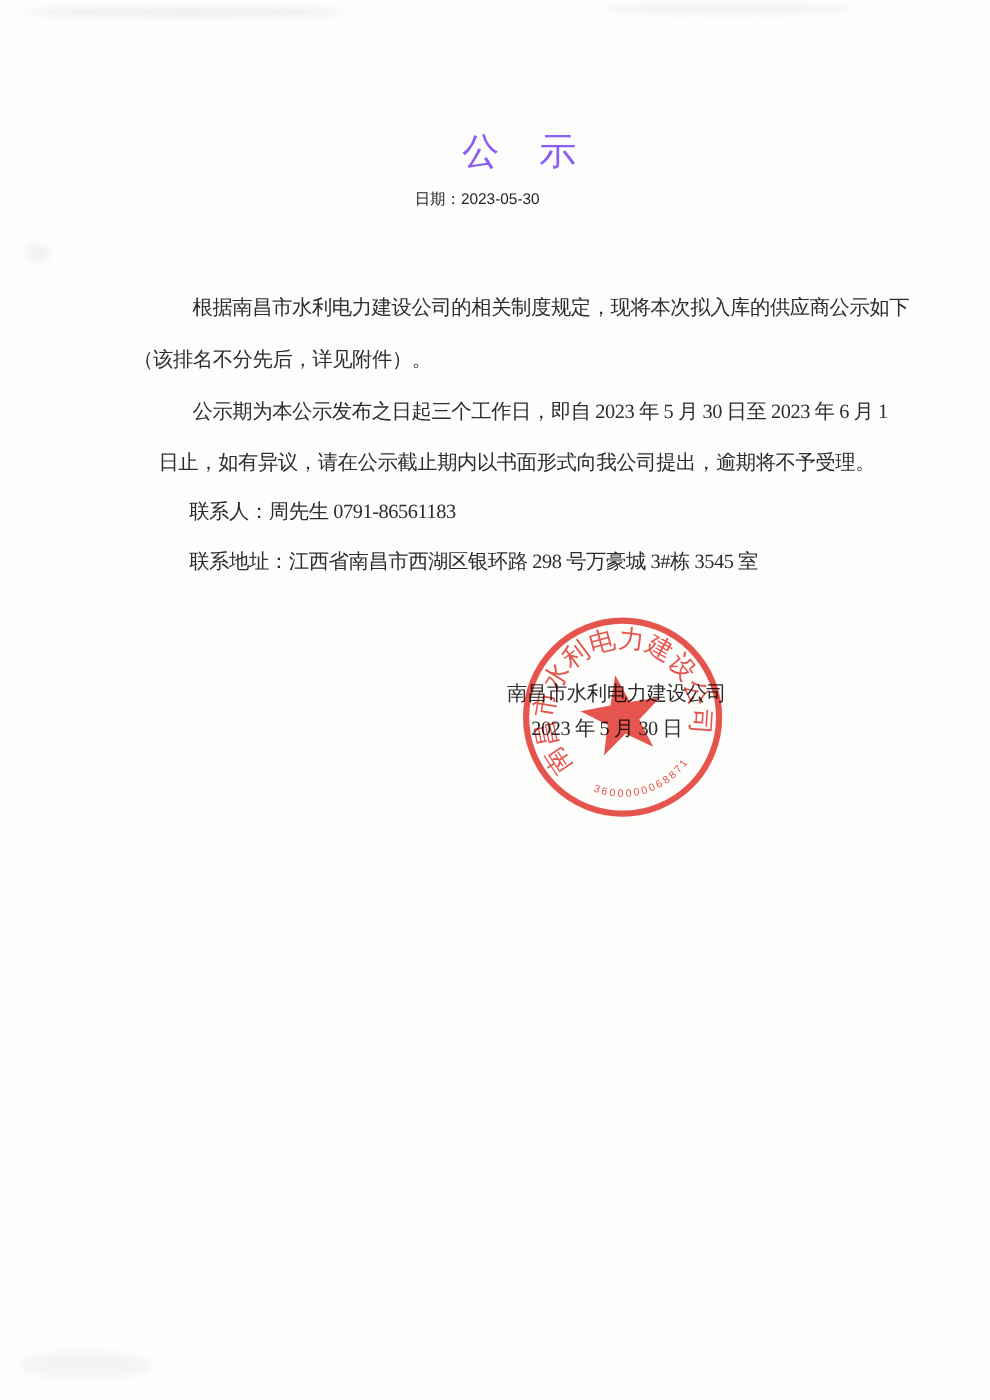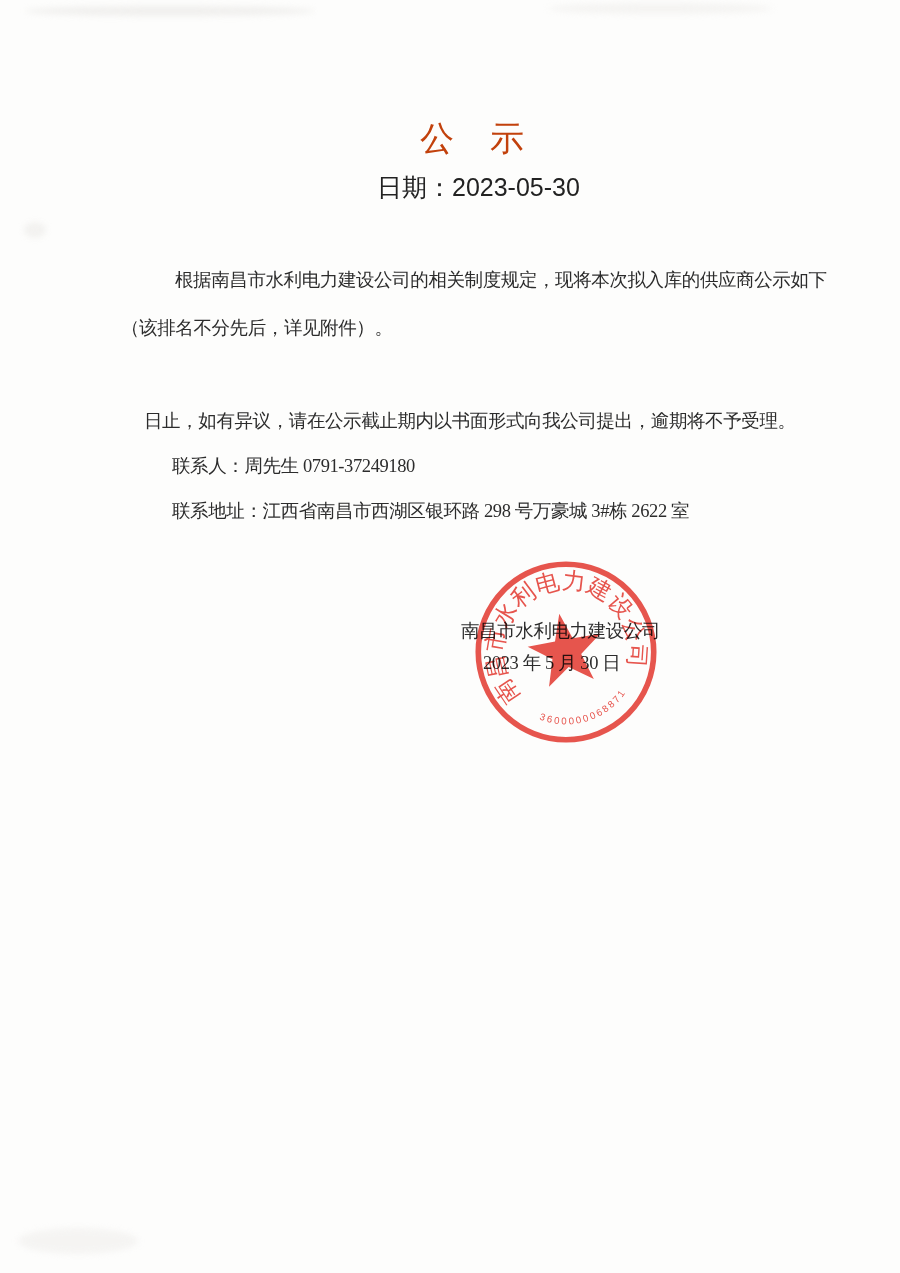--- a/index.html
+++ b/index.html
@@ -8,27 +8,27 @@
     width:900px;height:1273px;
     margin:0 auto;
     background:#fdfdfc;
     overflow:hidden;
     font-family:"Liberation Serif","DejaVu Serif",serif;
     color:#2b2b2b;
   }
   .abs{position:absolute;white-space:nowrap;}
   .doc-title{
     left:420px;top:119px;
-    font-size:34px;color:#c2410c;
+    font-size:34px;color:#8b5cf6;
     letter-spacing:1px;line-height:1.2;
   }
   .doc-date{
     left:377px;top:172px;
     font-family:"Liberation Sans","DejaVu Sans",sans-serif;
-    font-size:25px;color:#222;line-height:1.25;
+    font-size:14px;color:#222;line-height:1.25;
   }
   .body-line{
     font-size:18.5px;letter-spacing:-0.4px;line-height:1.3;color:#2c2c2c;
   }
   .l1{left:175px;top:268px;}
   .l2{left:121px;top:316px;}
   .l3{left:175px;top:363px;}
   .l4{left:144px;top:409px;text-align:right;}
   .l5{left:172px;top:454px;}
   .l6{left:172px;top:499px;}
@@ -53,23 +53,24 @@
   <div class="smudge sm1"></div>
   <div class="smudge sm2"></div>
   <div class="smudge sm3"></div>
   <div class="smudge sm4"></div>
 
   <div class="abs doc-title">公　示</div>
   <div class="abs doc-date">日期：2023-05-30</div>
 
   <div class="abs body-line l1">根据南昌市水利电力建设公司的相关制度规定，现将本次拟入库的供应商公示如下</div>
   <div class="abs body-line l2">（该排名不分先后，详见附件）。</div>
+  <div class="abs body-line l3">公示期为本公示发布之日起三个工作日，即自 2023 年 5 月 30 日至 2023 年 6 月 1</div>
   <div class="abs body-line l4">日止，如有异议，请在公示截止期内以书面形式向我公司提出，逾期将不予受理。</div>
-  <div class="abs body-line l5">联系人：周先生 0791-37249180</div>
-  <div class="abs body-line l6">联系地址：江西省南昌市西湖区银环路 298 号万豪城 3#栋 2622 室</div>
+  <div class="abs body-line l5">联系人：周先生 0791-86561183</div>
+  <div class="abs body-line l6">联系地址：江西省南昌市西湖区银环路 298 号万豪城 3#栋 3545 室</div>
 
   <div class="abs body-line sig-company">南昌市水利电力建设公司</div>
   <div class="abs body-line sig-date">2023 年 5 月 30 日</div>
 
 
   <svg class="abs seal" viewBox="0 0 200 200" xmlns="http://www.w3.org/2000/svg">
     <defs>
       <path id="arcTop" d="M 56.2 143.8 A 62 62 0 1 1 159.9 116.0" fill="none"></path>
       <path id="arcBottom" d="M 64.5 161.5 A 71 71 0 0 0 164.3 130.0" fill="none"></path>
     </defs>

